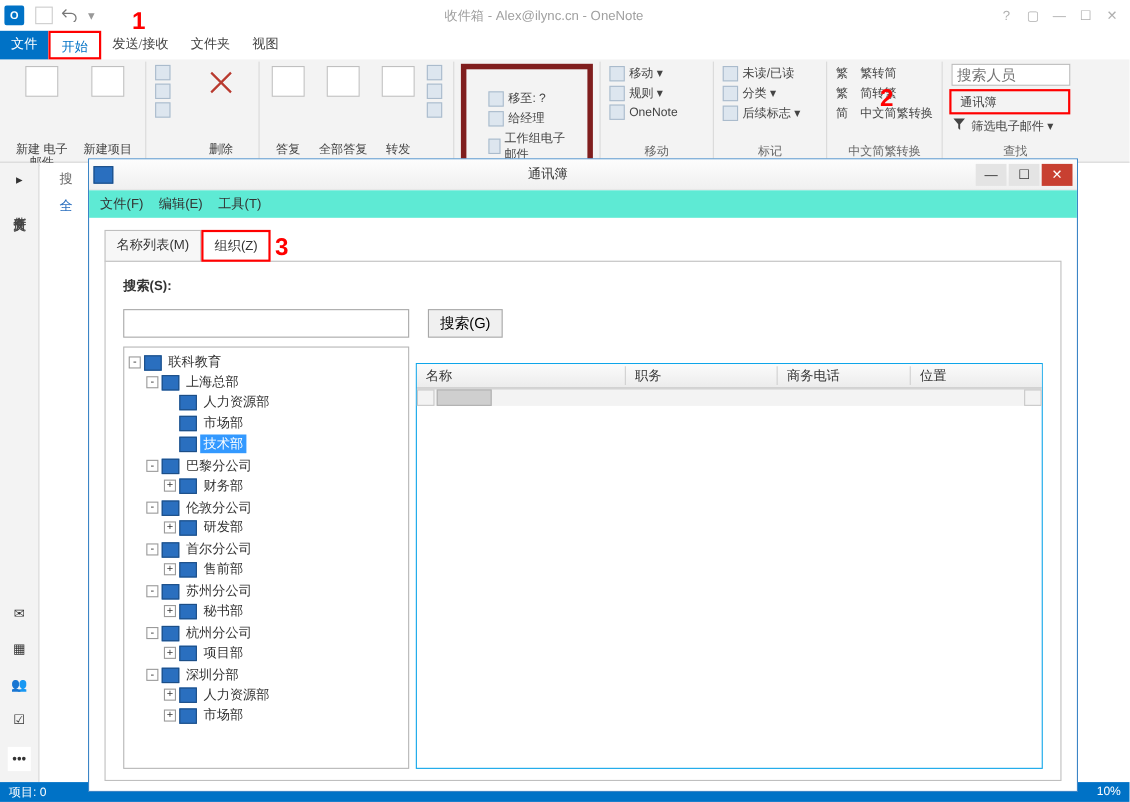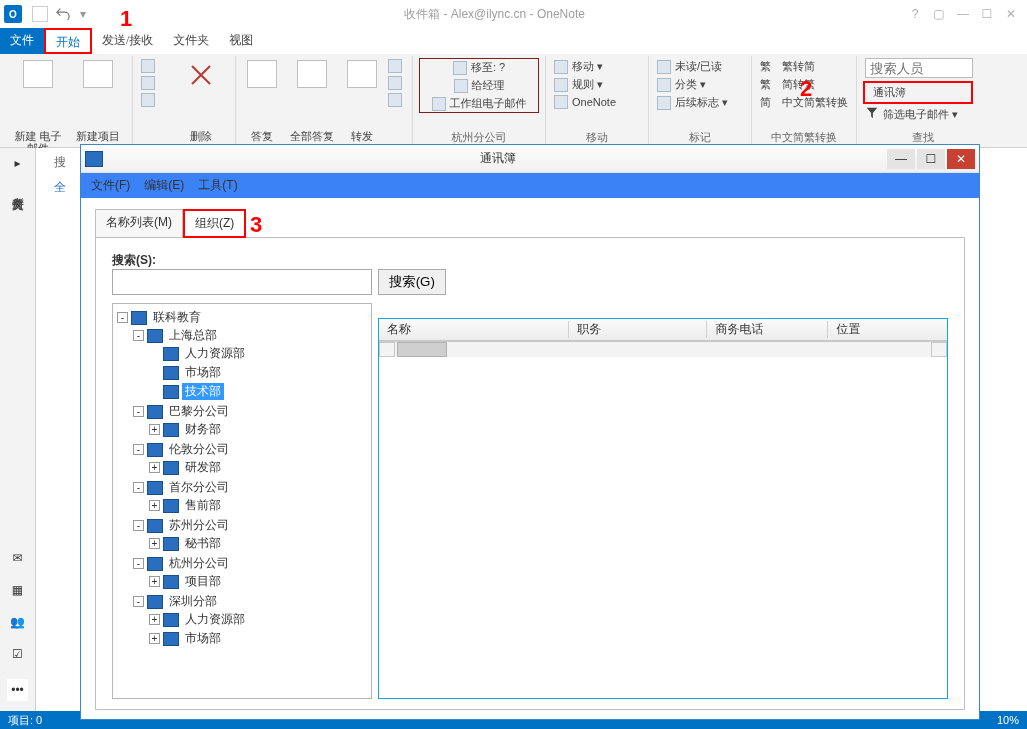--- a/index.html
+++ b/index.html
@@ -128,42 +128,42 @@
     background: linear-gradient(#fdfdfd,#f0f0f0);
   }
   .dlg-title .ticon {
     width:18px; height:16px; background:#2a6fbf; border:1px solid #1c4e86; margin-right:8px;
   }
   .dlg-title .spacer { flex:1; text-align:center; font-size:12px; color:#333; }
   .dlg-title .btn { width:28px; height:20px; text-align:center; line-height:20px; background:#e4e4e4; margin-left:2px; }
   .dlg-title .close { background:#c84031; color:#fff; }
   .dlg-menu {
     display:flex; gap:14px; padding: 4px 10px; font-size:12px; color:#333;
-    background:#3b82f6;
+    background:#5eead4;
   }
   .dlg-body {
     padding: 10px 14px 6px 14px;
     display:flex; flex-direction:column; height: calc(100% - 56px);
   }
   .tabrow { display:flex; }
   .dtab {
     border:1px solid #bfbfbf; padding:4px 10px; font-size:12px;
     background:#f7f7f7; position:relative; top:1px;
   }
   .dtab.active { border:2px solid #ff0000; background:#fff; }
   .tabpanel {
     border:1px solid #bfbfbf; flex:1; padding: 14px 16px 10px 16px;
     display:flex; flex-direction:column; gap:8px;
   }
   .annot3 {
     position:absolute; left: 250px; top: 212px; color:#ff0000; font-weight:bold; font-size:22px;
   }
 
   .srow label { font-weight:bold; font-size:12px; }
-  .srow .box { display:flex; gap:6px; margin-top:0; }
+  .srow .box { display:flex; gap:17px; margin-top:12px; }
   .srow input {
     width:260px; height:26px; border:1px solid #a8a8a8; background:#fff;
   }
   .srow button {
     height:26px; padding:0 10px; background:#f0f0f0; border:1px solid #a8a8a8;
   }
 
   .splitter {
     flex:1; display:flex; gap:6px; min-height:0;
   }
@@ -298,21 +298,21 @@
         <div class="rline">
             <span class="sicn"></span>
           </div>
       </div>
     </div>
     <div class="label">响应</div>
   </div>
 
   <div class="rgroup">
     <div class="body">
-      <div class="rlist" style="width:120px;border:1px solid #7f1d1d;padding:0;align-items:center;">
+      <div class="rlist" style="width:120px;border:5px solid #7f1d1d;padding:18px;">
         <div class="rline">
             <span class="sicn"></span>
             <span>移至: ?</span>
           </div>
         <div class="rline">
             <span class="sicn"></span>
             <span>给经理</span>
           </div>
         <div class="rline">
             <span class="sicn"></span>

